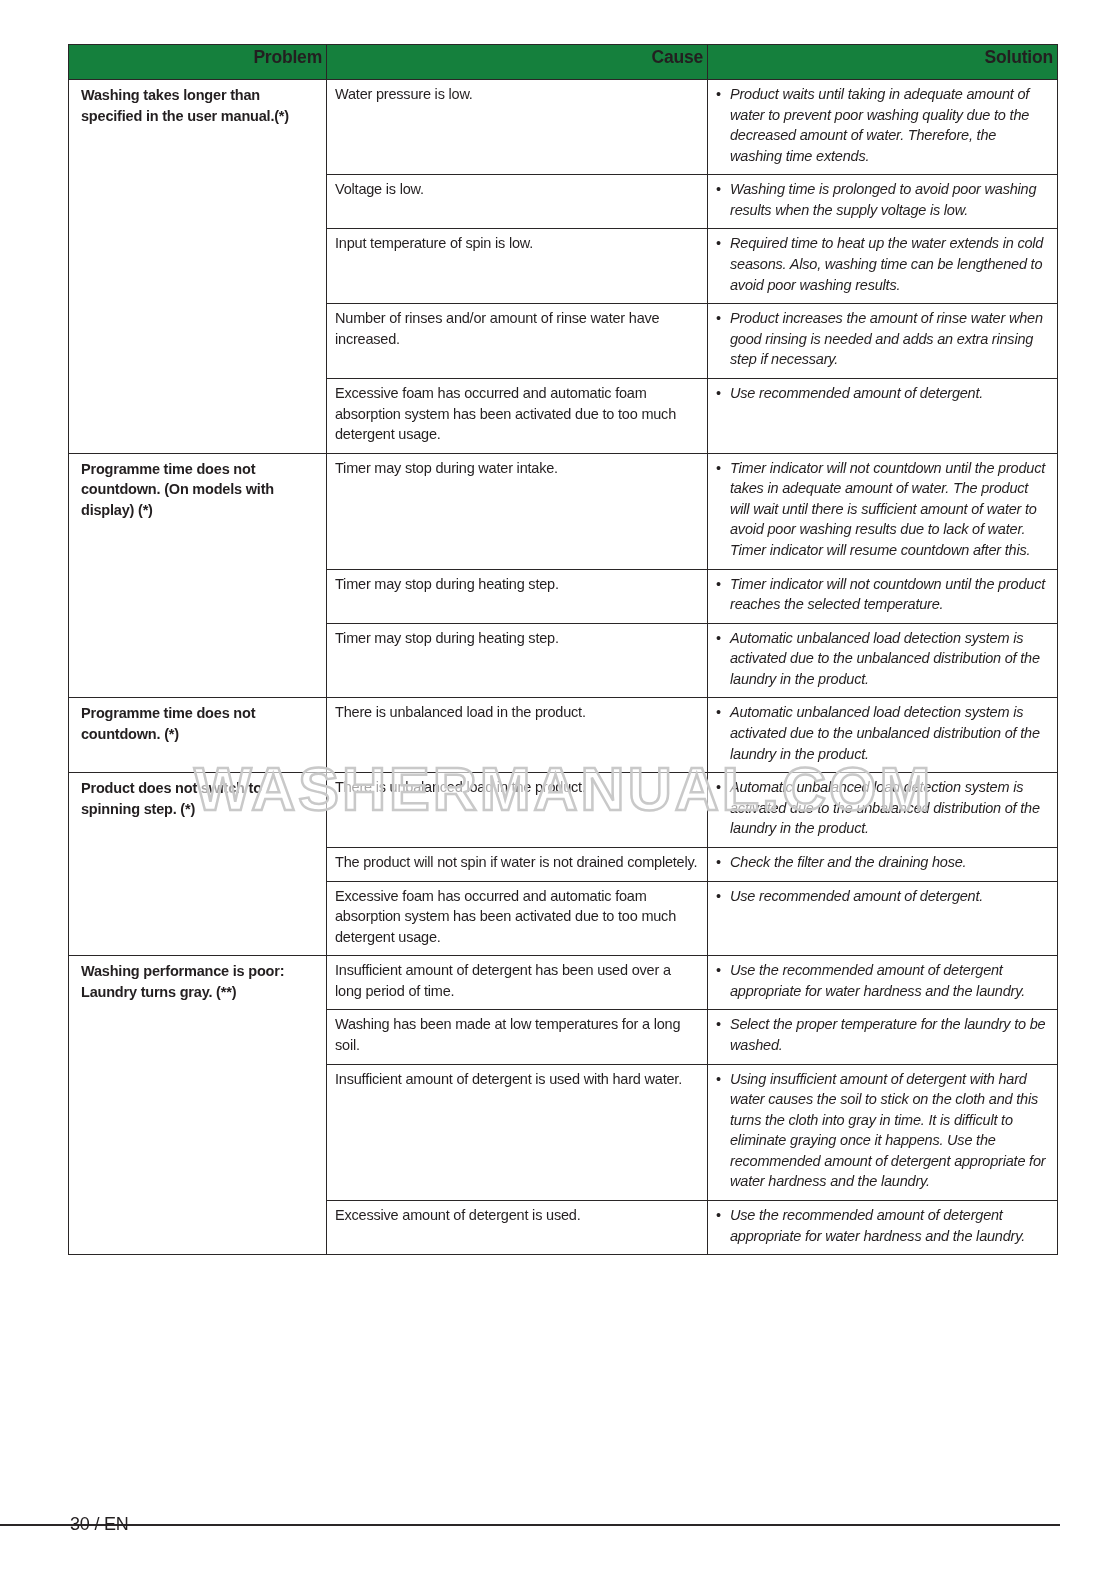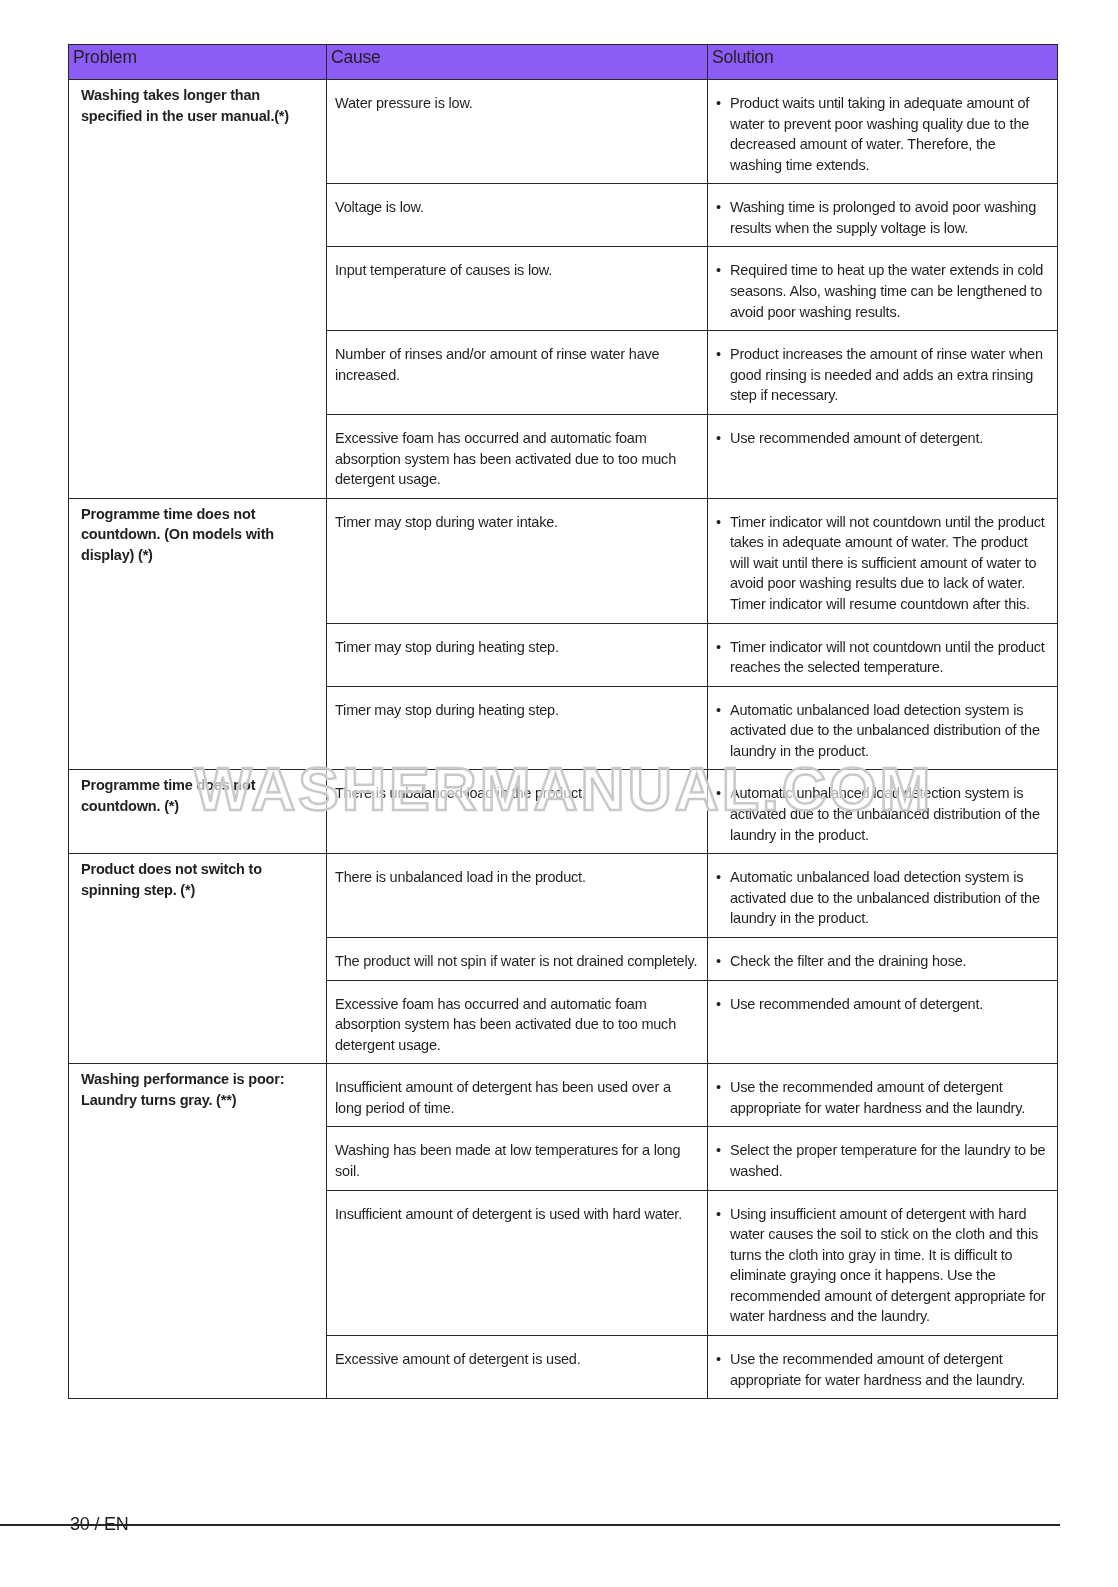--- a/index.html
+++ b/index.html
@@ -15,48 +15,48 @@
     position:absolute; left:68px; top:44px;
     width:989px;
     border-collapse:collapse;
     table-layout:fixed;
   }
   .trouble th, .trouble td {
     border:1.5px solid #2a2627;
     vertical-align:top;
   }
   .trouble th {
-    background:#8b5cf6;
+    background:#15803d;
     font-size:17.5px;
-    font-weight:normal;
-    text-align:left;
+    font-weight:bold;
+    text-align:right;
     height:30px;
     padding:2px 4px;
     letter-spacing:-0.2px;
   }
   .trouble td {
     font-size:14.5px;
     line-height:1.42;
     letter-spacing:-0.2px;
-    padding:13px 8px 8px 8px;
+    padding:4px 8px 8px 8px;
   }
   td.problem-cell {
     font-weight:bold;
     padding:5px 8px 8px 12px;
     margin-top:12px;
   }
   td.solution-cell { padding-left:7px; }
   .sol { display:flex; }
   .sol .bullet {
     flex:0 0 auto;
     width:14px;
     text-align:left;
     padding-left:1px;
   }
-  .sol .sol-text { flex:1 1 auto; }
+  .sol .sol-text { flex:1 1 auto;font-style:italic; }
   .watermark-svg {
     position:absolute;
     left:192px; top:758px;
     pointer-events:none;
   }
   .footer-rule {
     position:absolute;
     left:0; top:1524px;
     width:1060px; height:1.5px;
     background:#2a2627;
@@ -106,21 +106,21 @@
         <tr>
           <td class="cause-cell">Voltage is low.</td>
           <td class="solution-cell">
             <div class="sol">
               <span class="bullet">•</span>
               <span class="sol-text">Washing time is prolonged to avoid poor washing results when the supply voltage is low.</span>
             </div>
           </td>
         </tr>
         <tr>
-          <td class="cause-cell">Input temperature of causes is low.</td>
+          <td class="cause-cell">Input temperature of spin is low.</td>
           <td class="solution-cell">
             <div class="sol">
               <span class="bullet">•</span>
               <span class="sol-text">Required time to heat up the water extends in cold seasons. Also, washing time can be lengthened to avoid poor washing results.</span>
             </div>
           </td>
         </tr>
         <tr>
           <td class="cause-cell">Number of rinses and/or amount of rinse water have increased.</td>
           <td class="solution-cell">

